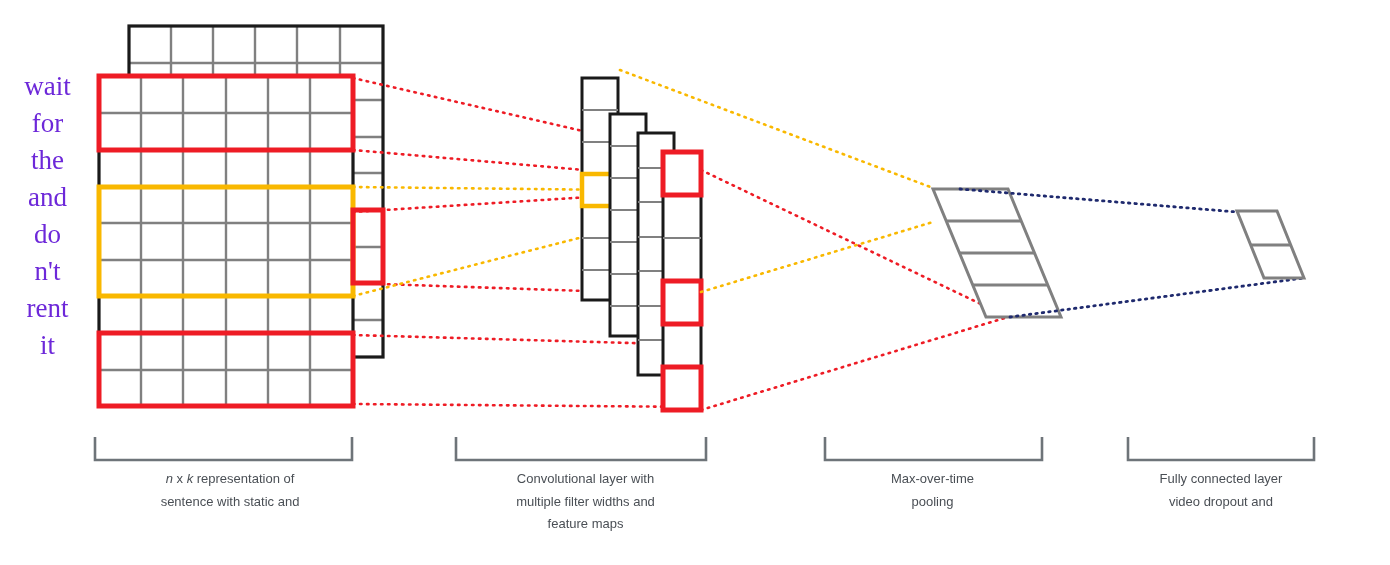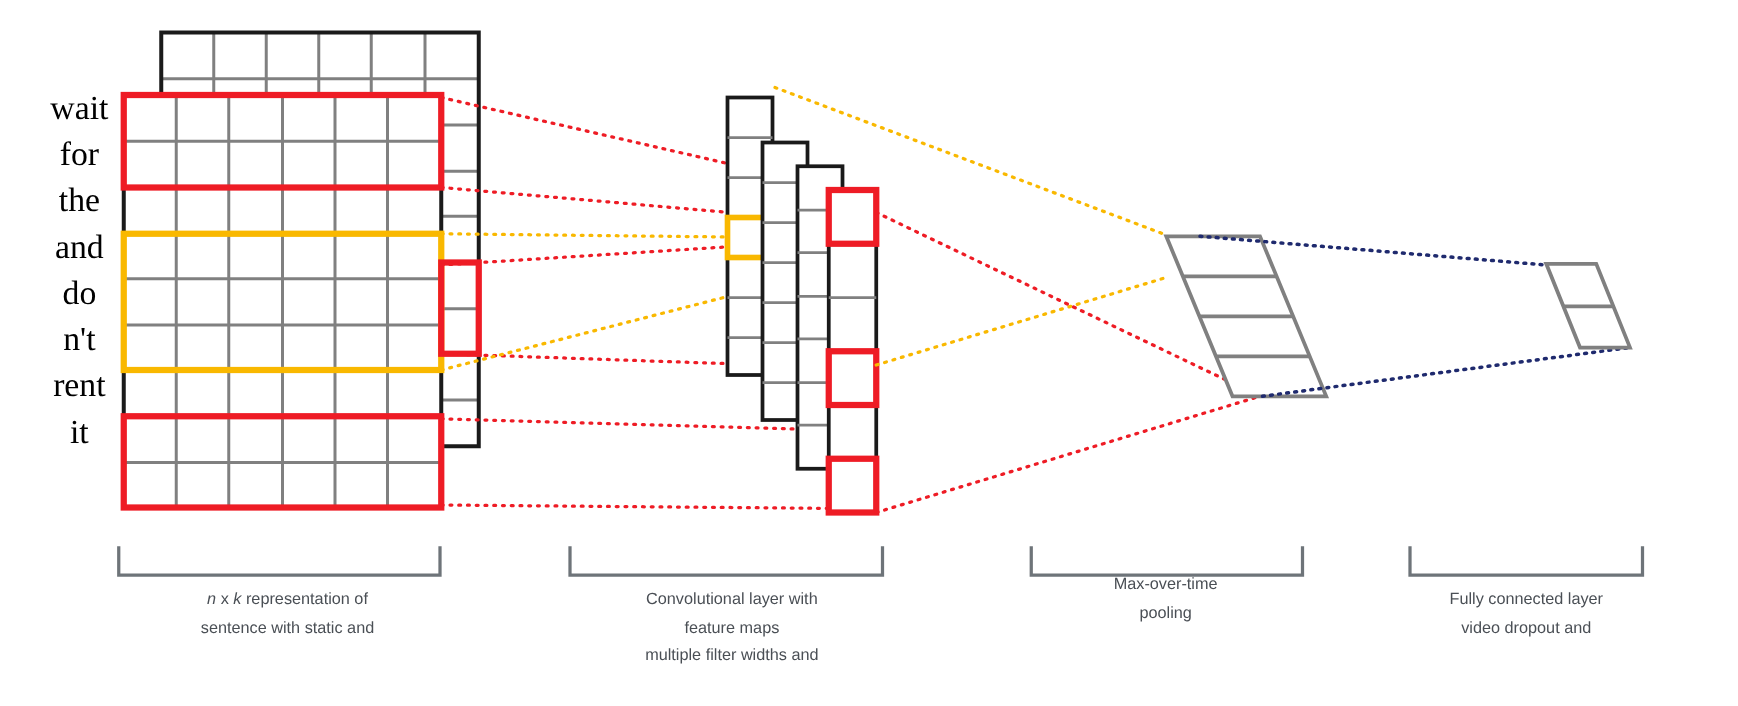--- a/index.html
+++ b/index.html
@@ -21,45 +21,45 @@
   }
   #vector-layer {
     position: absolute;
     left: 0;
     top: 0;
     width: 1390px;
     height: 565px;
   }
   .word-column {
     position: absolute;
-    left: 16px;
+    left: 0px;
     top: 68px;
     width: 95px;
     text-align: center;
     font-family: "Liberation Serif", serif;
     font-size: 27px;
     line-height: 37px;
-    color: #000000;
+    color: #6d28d9;
   }
   .word-column div {
     height: 37px;
   }
   .caption {
     position: absolute;
     text-align: center;
     font-family: "Liberation Sans", sans-serif;
     font-size: 13px;
     line-height: 22.5px;
     color: #4a4f55;
   }
   .caption-line { display: block; }
   .caption i { font-style: italic; }
   #caption-1 { left: 85px;  top: 468px; width: 290px; }
   #caption-2 { left: 443px; top: 468px; width: 285px; }
-  #caption-3 { left: 820px; top: 456px; width: 225px; }
+  #caption-3 { left: 820px; top: 468px; width: 225px; }
   #caption-4 { left: 1110px; top: 468px; width: 222px; }
 </style>
 </head>
 <body>
 
 <div id="figure">
 
   <div class="word-column">
     <div>wait</div>
     <div>for</div>
@@ -217,22 +217,22 @@
 
   </svg>
 
   <div class="caption" id="caption-1">
     <span class="caption-line"><i>n</i><span> x </span><i>k</i><span> representation of</span></span>
     <span class="caption-line">sentence with static and</span>
   </div>
 
   <div class="caption" id="caption-2">
     <span class="caption-line">Convolutional layer with</span>
+    <span class="caption-line">multiple filter widths and</span>
     <span class="caption-line">feature maps</span>
-    <span class="caption-line">multiple filter widths and</span>
   </div>
 
   <div class="caption" id="caption-3">
     <span class="caption-line">Max-over-time</span>
     <span class="caption-line">pooling</span>
   </div>
 
   <div class="caption" id="caption-4">
     <span class="caption-line">Fully connected layer</span>
     <span class="caption-line">video dropout and</span>

